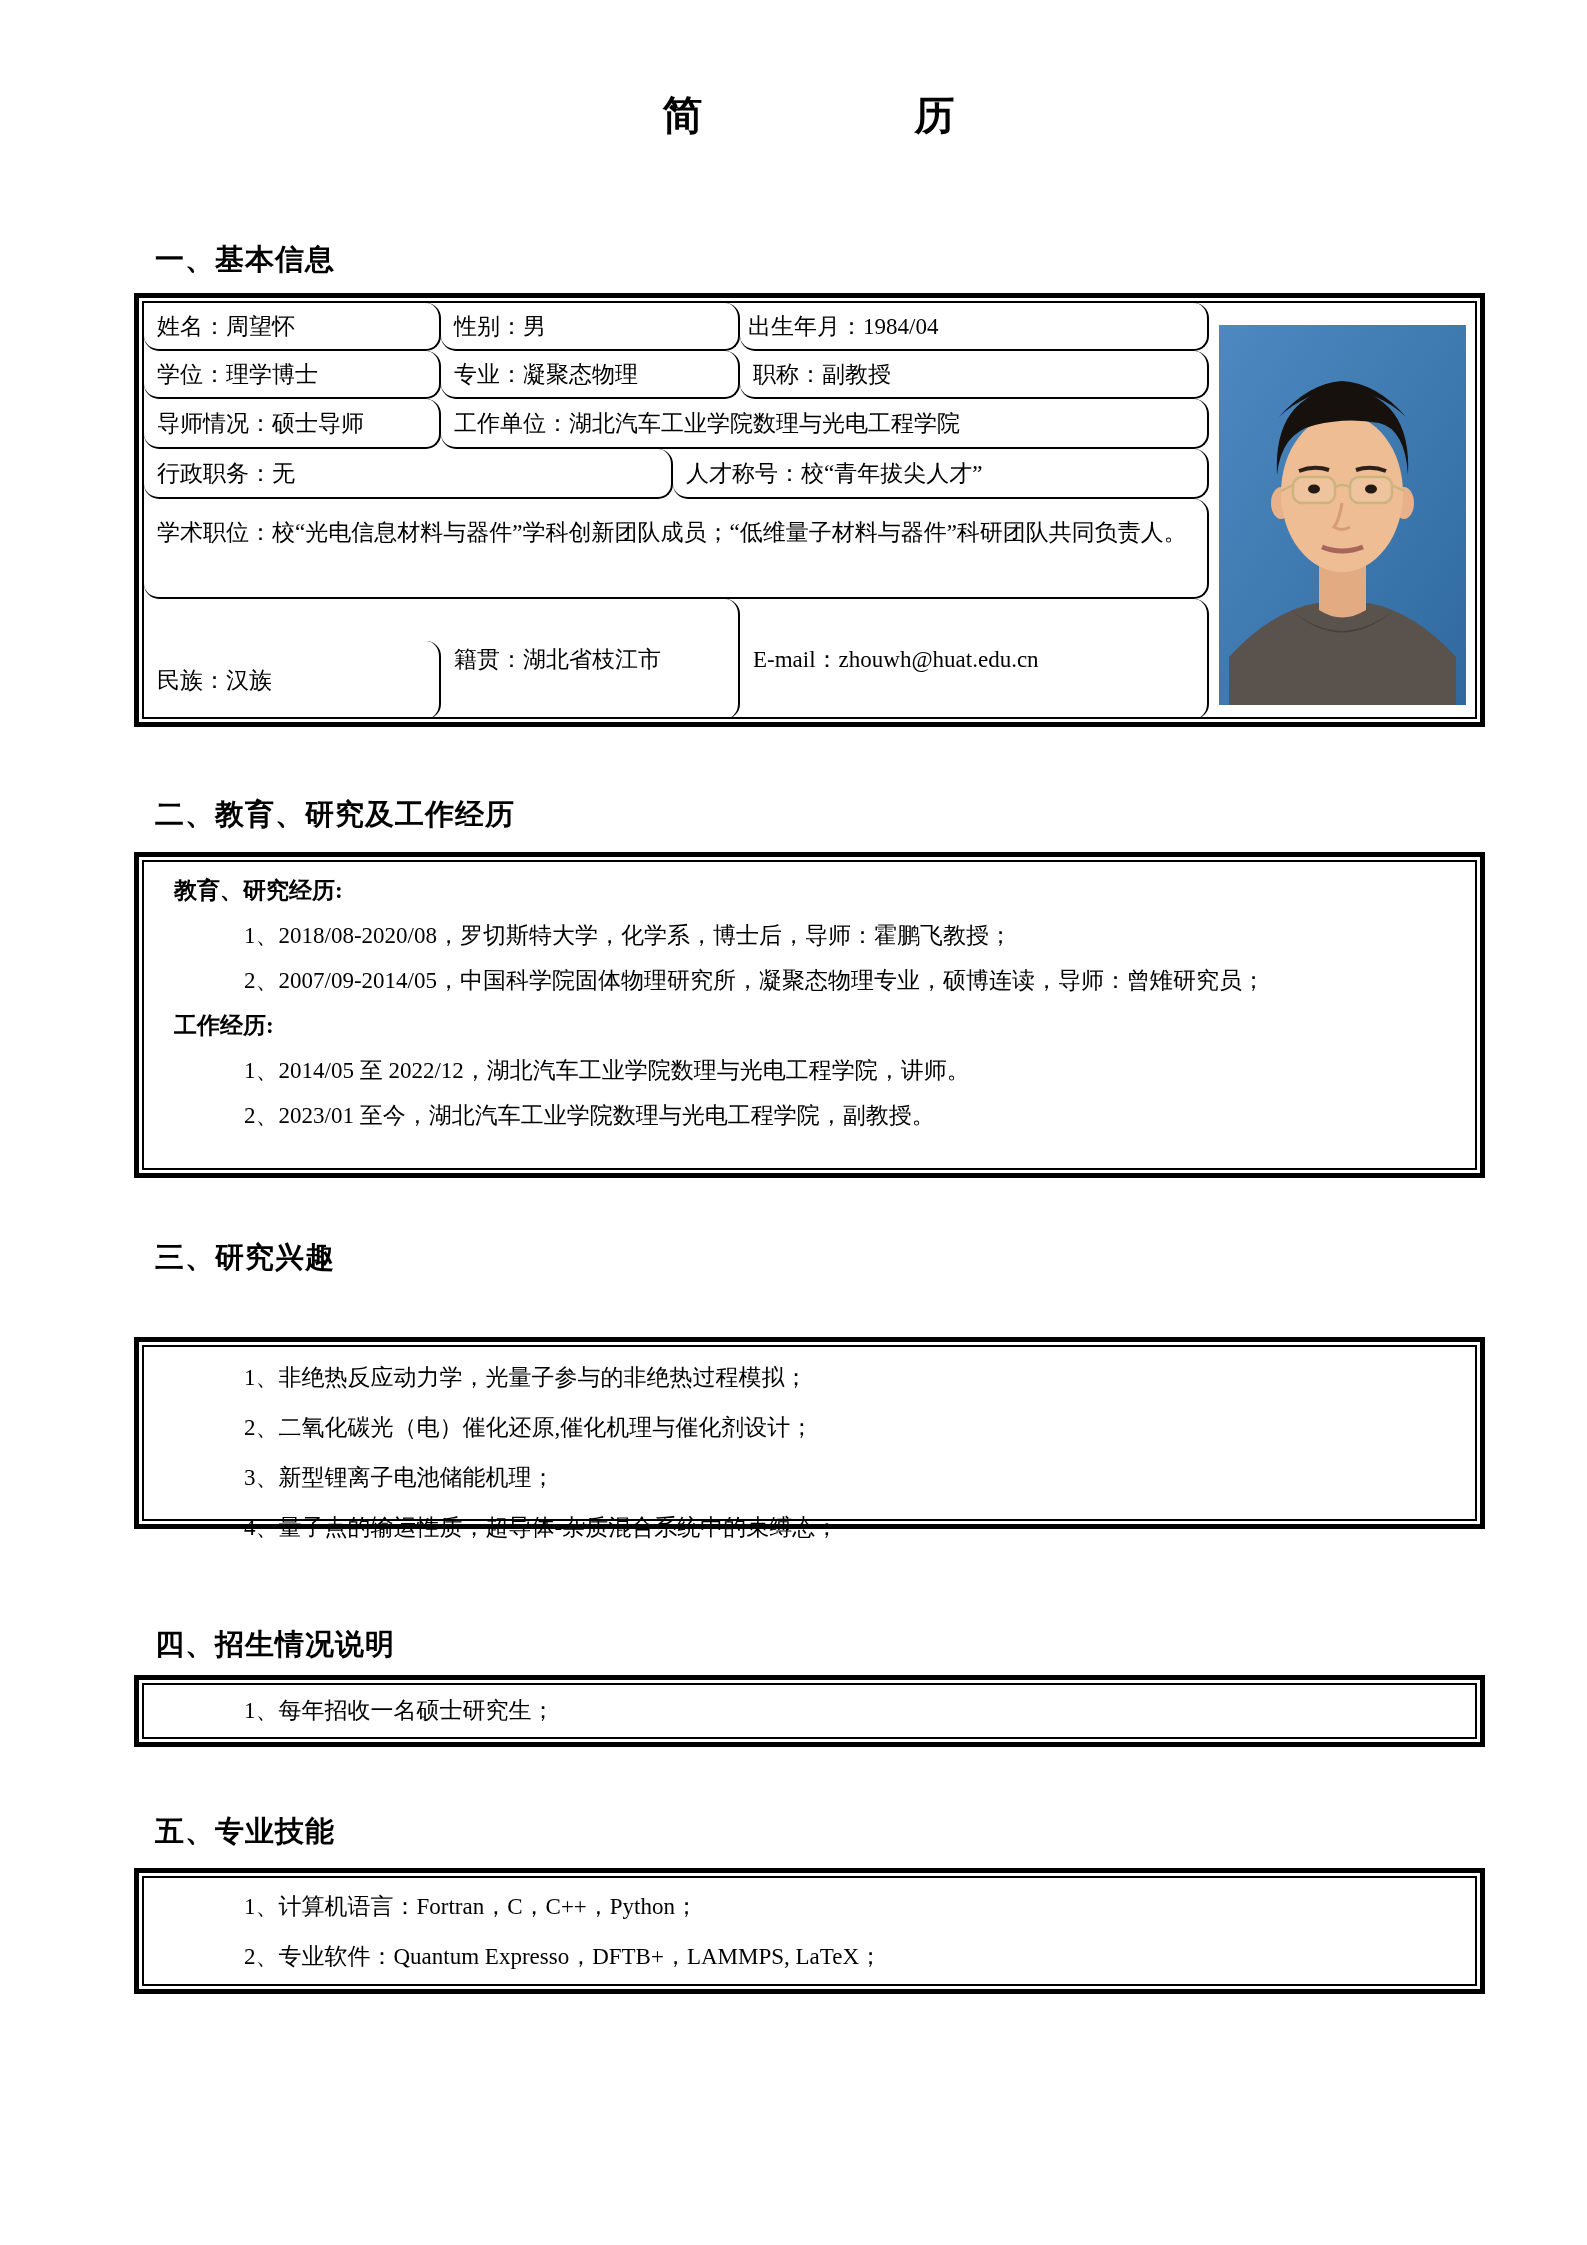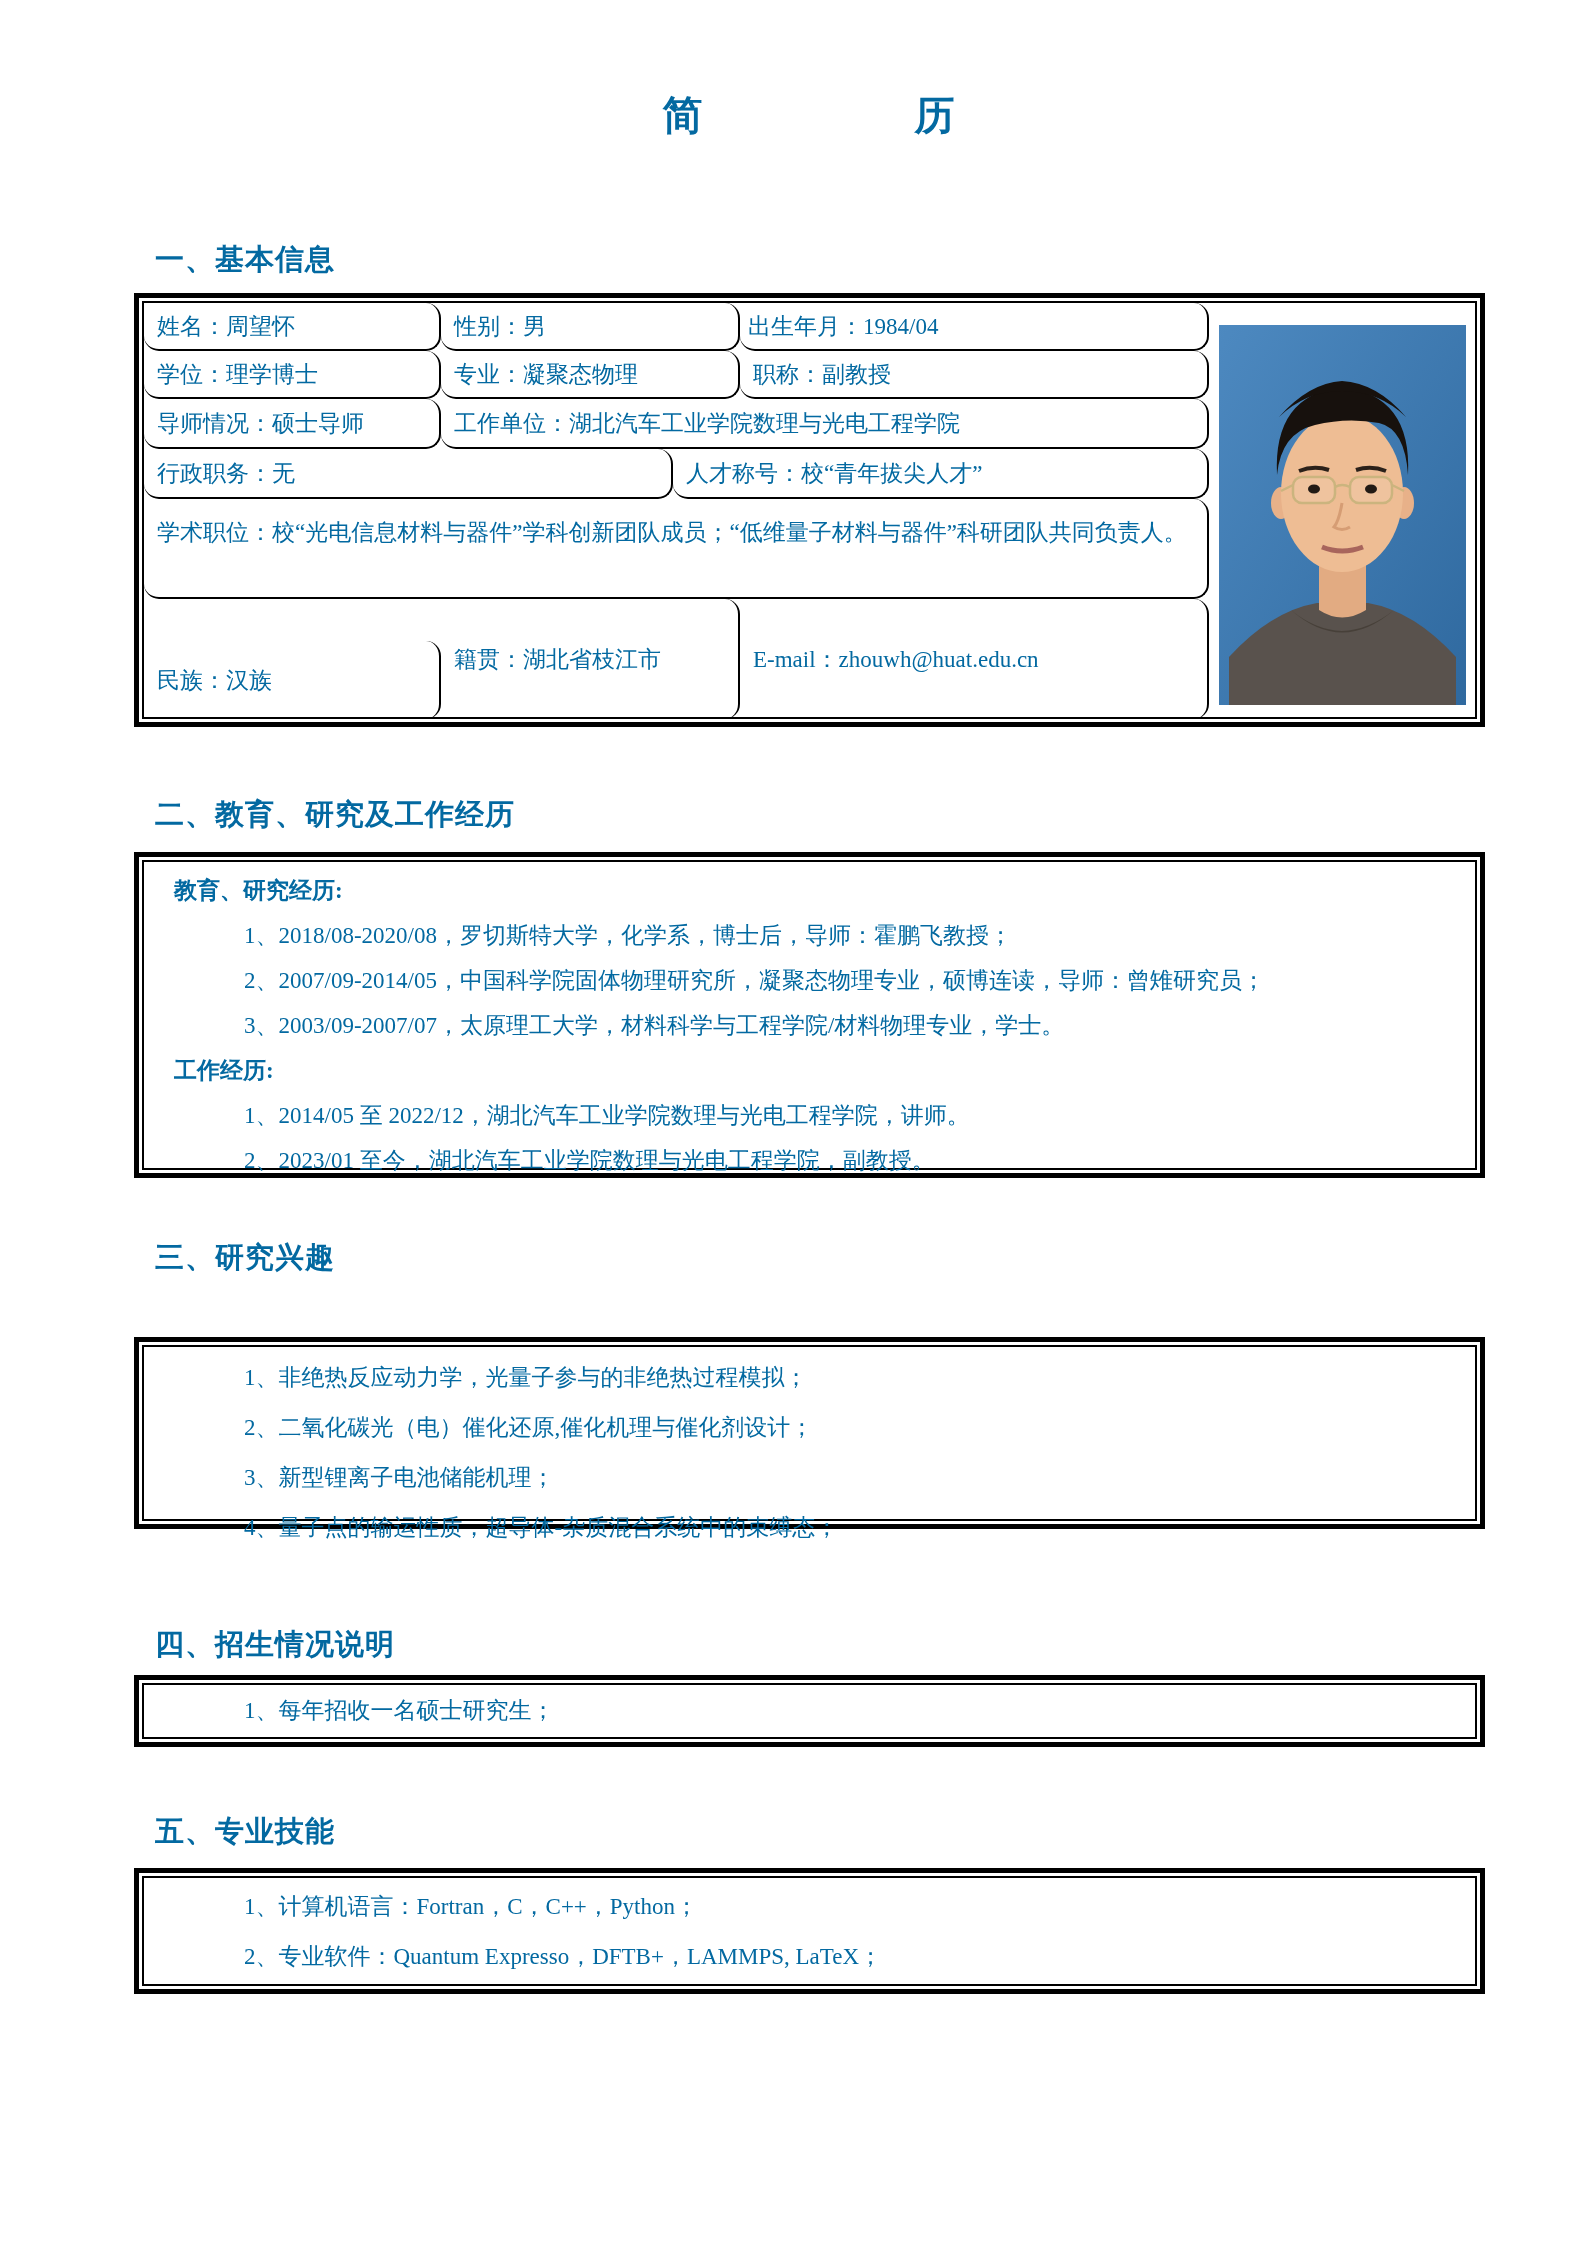--- a/index.html
+++ b/index.html
@@ -1,21 +1,21 @@
 <!DOCTYPE html>
 <html><head>
 <meta charset="utf-8">
 <style>
   html,body{margin:0;padding:0;background:#ffffff;}
   .page{
     position:relative;
     width:1587px;height:2245px;
     background:#ffffff;
     font-family:"Liberation Serif","DejaVu Serif",serif;
-    color:#0369a1;
+    color:#000000;
     overflow:hidden;
   }
   .doc-title{
     position:absolute;left:134px;top:88px;width:1351px;
     text-align:center;
     font-size:40px;font-weight:bold;
     white-space:pre;
     letter-spacing:2px;
   }
   .sec-heading{
@@ -154,21 +154,20 @@
   </div>
 
   <div class="sec-heading" style="top:795px;">二、教育、研究及工作经历</div>
 
   <div class="dbox" style="top:852px;height:326px;">
     <div class="dbox-inner">
       <div class="box-content">
         <div class="line-label">教育、研究经历:</div>
         <div class="line-item">1、2018/08-2020/08，罗切斯特大学，化学系，博士后，导师：霍鹏飞教授；</div>
         <div class="line-item">2、2007/09-2014/05，中国科学院固体物理研究所，凝聚态物理专业，硕博连读，导师：曾雉研究员；</div>
-        <div class="line-item">3、2003/09-2007/07，太原理工大学，材料科学与工程学院/材料物理专业，学士。</div>
         <div class="line-label">工作经历:</div>
         <div class="line-item">1、2014/05 至 2022/12，湖北汽车工业学院数理与光电工程学院，讲师。</div>
         <div class="line-item">2、2023/01 至今，湖北汽车工业学院数理与光电工程学院，副教授。</div>
       </div>
     </div>
   </div>
 
   <div class="sec-heading" style="top:1238px;">三、研究兴趣</div>
 
   <div class="dbox box3" style="top:1337px;height:192px;">

